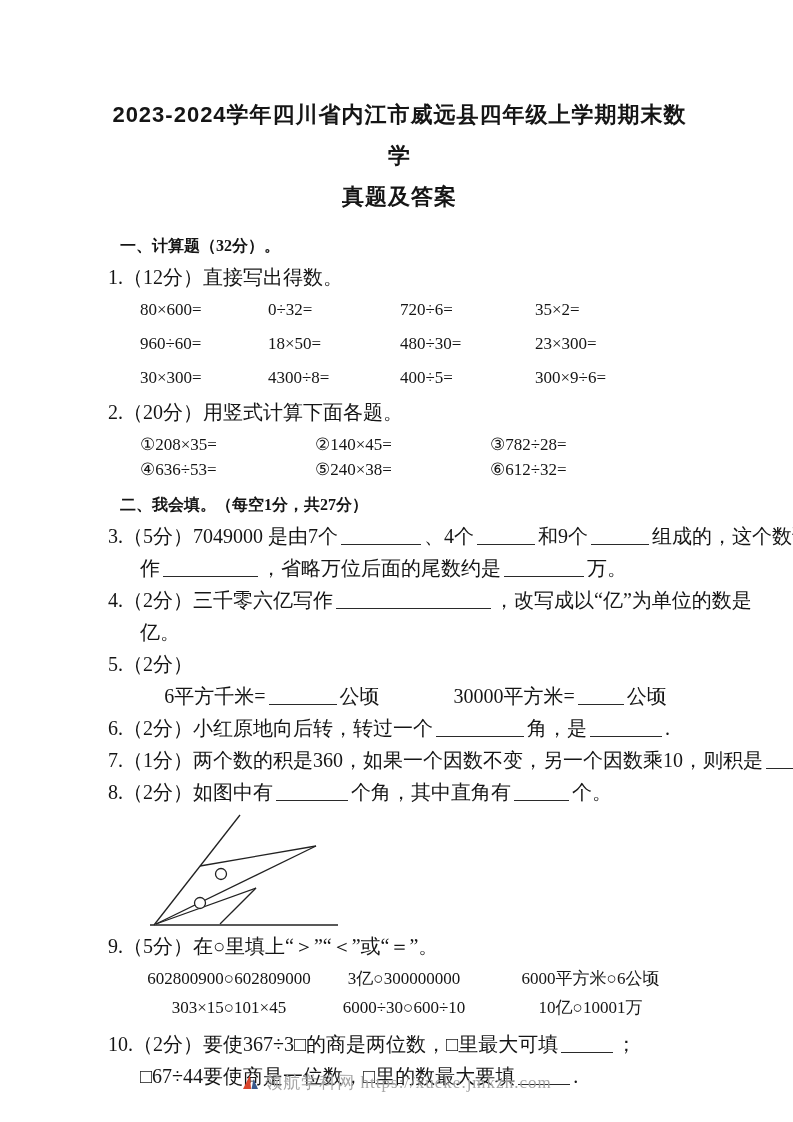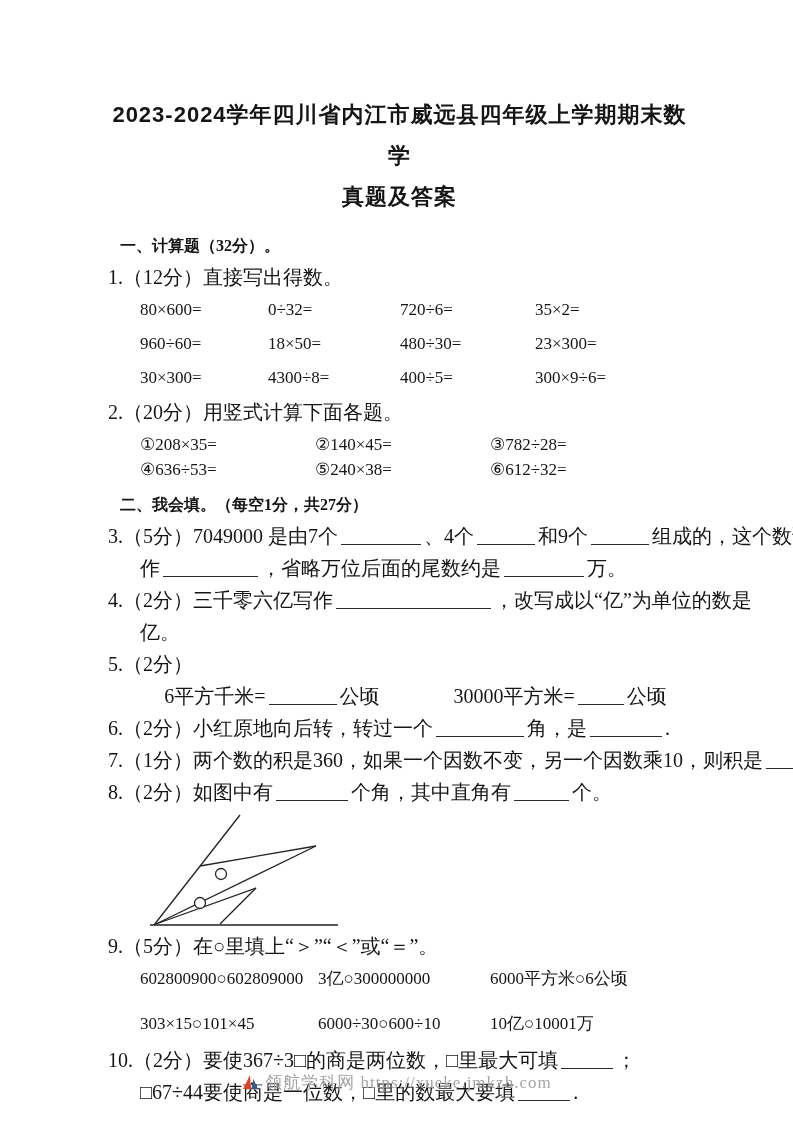--- a/index.html
+++ b/index.html
@@ -49,21 +49,21 @@
     margin:0 3px;
   }
   .grid {
     display:grid;
     margin:2px 0 10px 32px;
     font-size:17px;
     line-height:25px;
   }
   .g4 { grid-template-columns:128px 132px 135px auto; row-gap:9px; }
   .g3 { grid-template-columns:175px 175px auto; }
-  .g3b { grid-template-columns:178px 172px auto; row-gap:20px; margin-bottom:12px; }
+  .g3b { grid-template-columns:178px 172px auto; row-gap:4px; margin-bottom:12px;text-align:center; }
   .q5row { display:flex; align-items:baseline;justify-content:center; }
   .q5gap { margin-left:74px; }
   .figure { margin:3px 0 4px 40px; height:118px; }
   .figure svg { display:block; }
   .footer {
     position:absolute;
     left:0; right:0; bottom:26px;
     text-align:center;
     color:#a5a5a5;
     font-size:17px;

